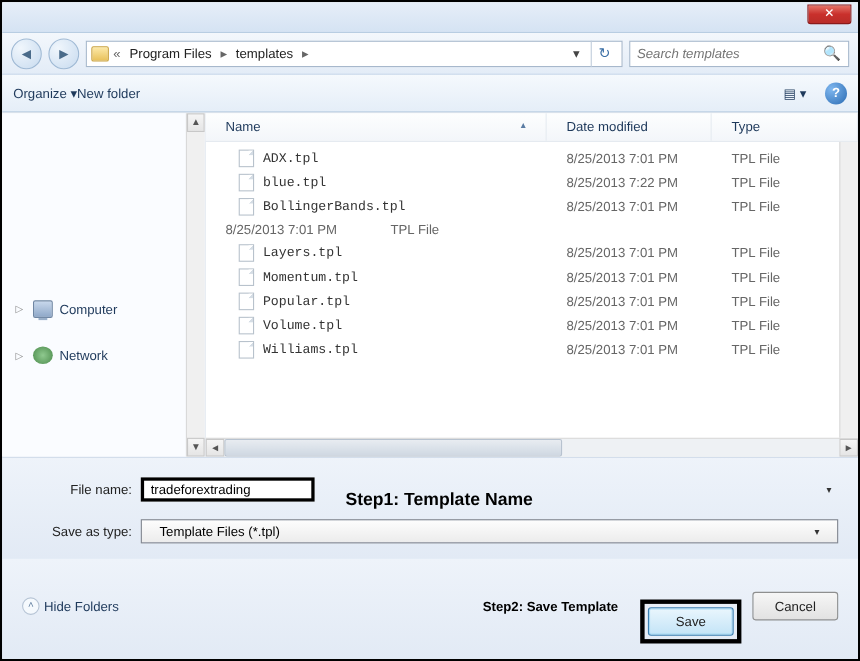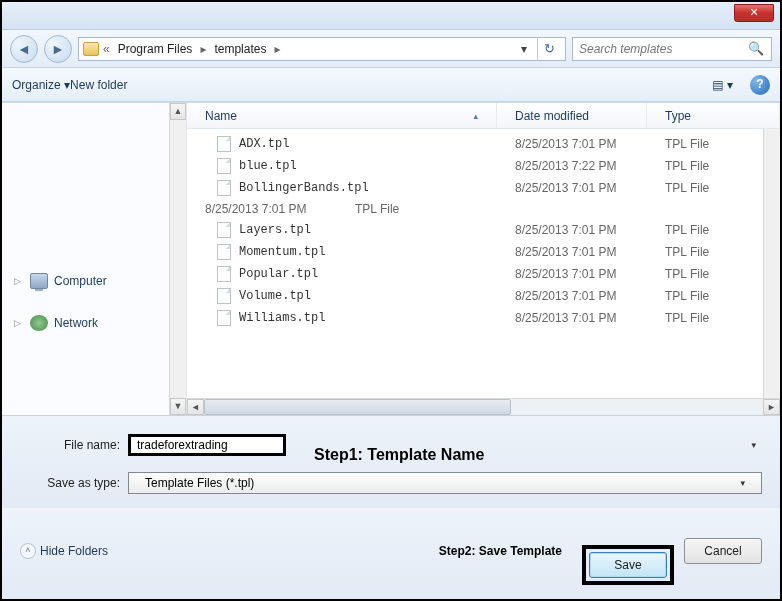--- a/index.html
+++ b/index.html
@@ -210,21 +210,20 @@
     height: 26px;
     border-bottom: 1px solid #e3e8ef;
     background: linear-gradient(#fdfefe, #f3f6fa);
     color: #1e395b;
     font-size: 12px;
   }
   .columns > div {
     padding: 5px 18px;
     border-right: 1px solid #e6ebf1;
     display: flex;
-    align-items: center;
     gap: 6px;
   }
   .col-name { width: 310px; }
   .col-date { width: 150px; }
   .col-type { flex: 1; }
   .col-name .sort-arrow { color: #5a7ca3; font-size: 9px; }
   .rows { flex: 1; padding: 4px 0; overflow: hidden; }
   .file-row {
     display: flex;
     align-items: center;

